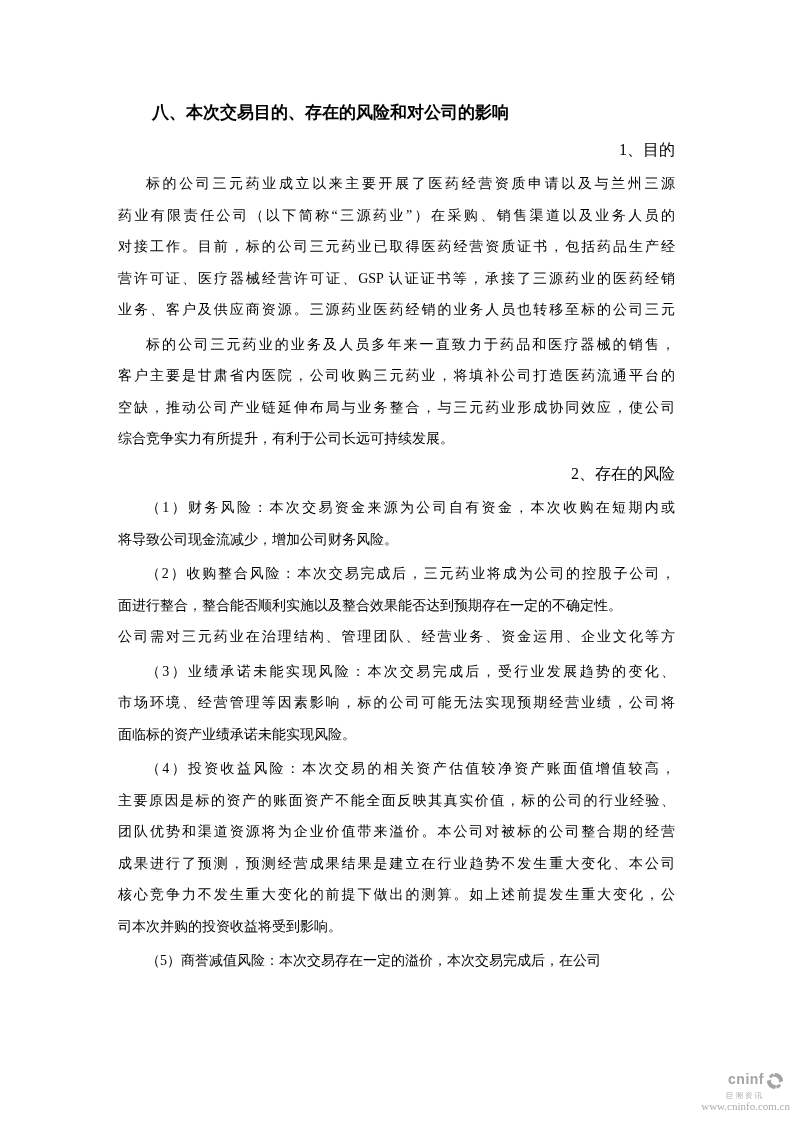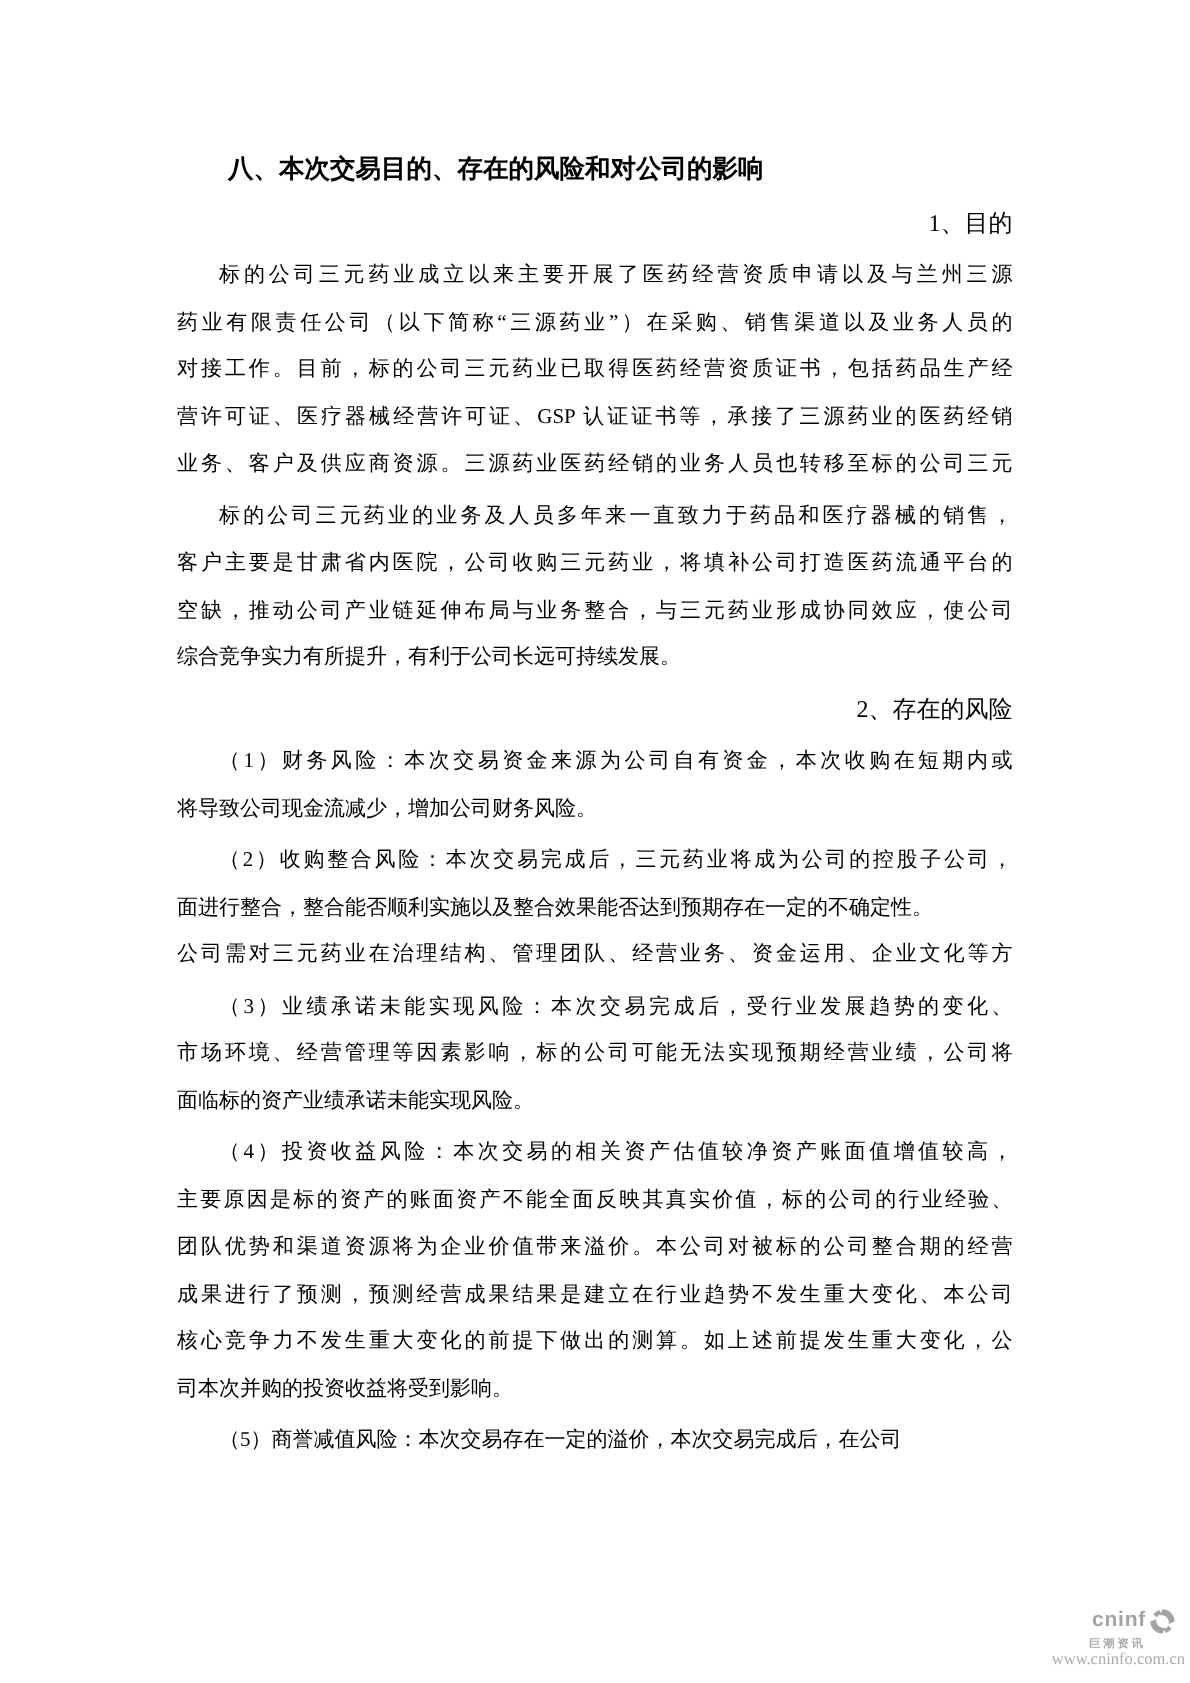--- a/index.html
+++ b/index.html
@@ -66,21 +66,20 @@
     font-size: 14px;
     letter-spacing: 0.5px;
     color: #a4a4a4;
   }
   .cninfo-swirl { width: 18px; height: 18px; display: block; }
   .cninfo-subtitle {
     font-size: 7.5px;
     letter-spacing: 2px;
     margin: 2px 26px 2px 0;
     color: #ababab;
-    font-weight: bold;
   }
   .cninfo-url {
     font-size: 11px;
     color: #ababab;
     font-family: Liberation Serif, serif;
   }
 </style>
 </head>
 <body>
 

